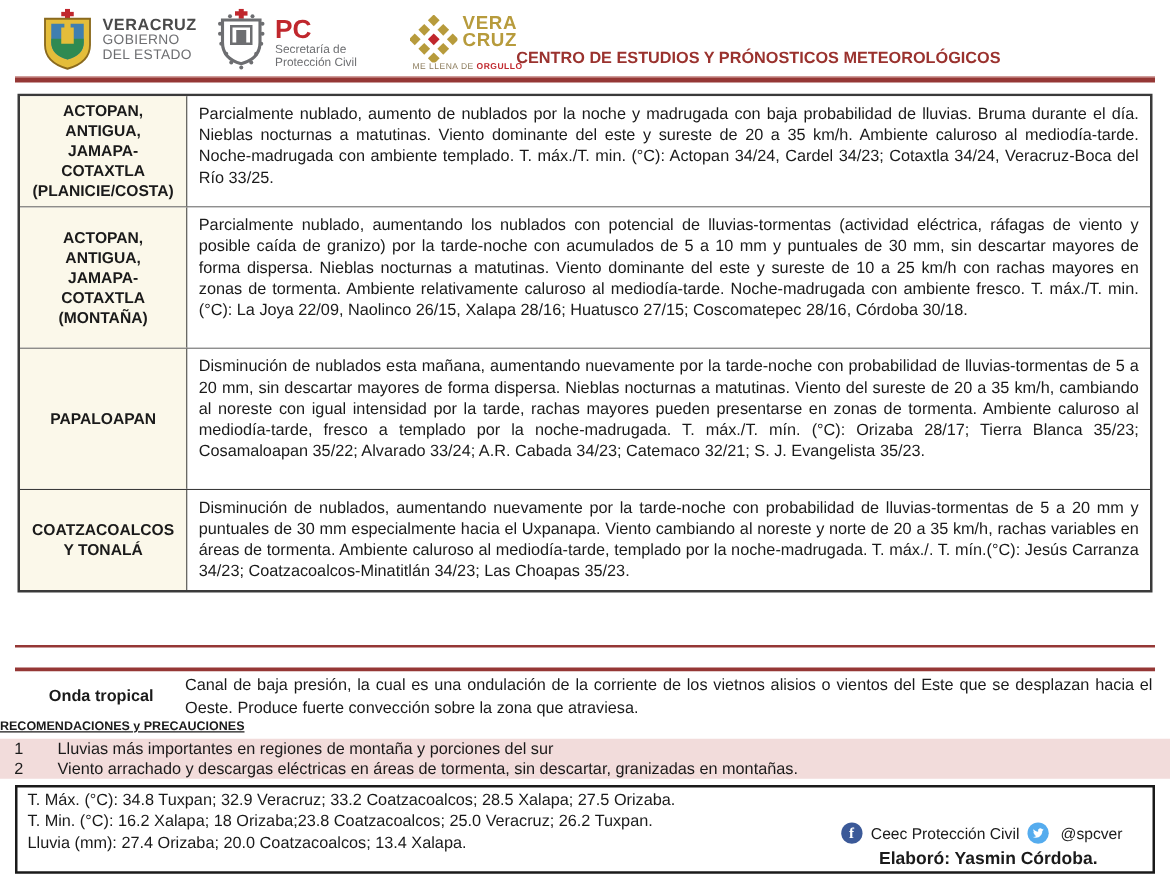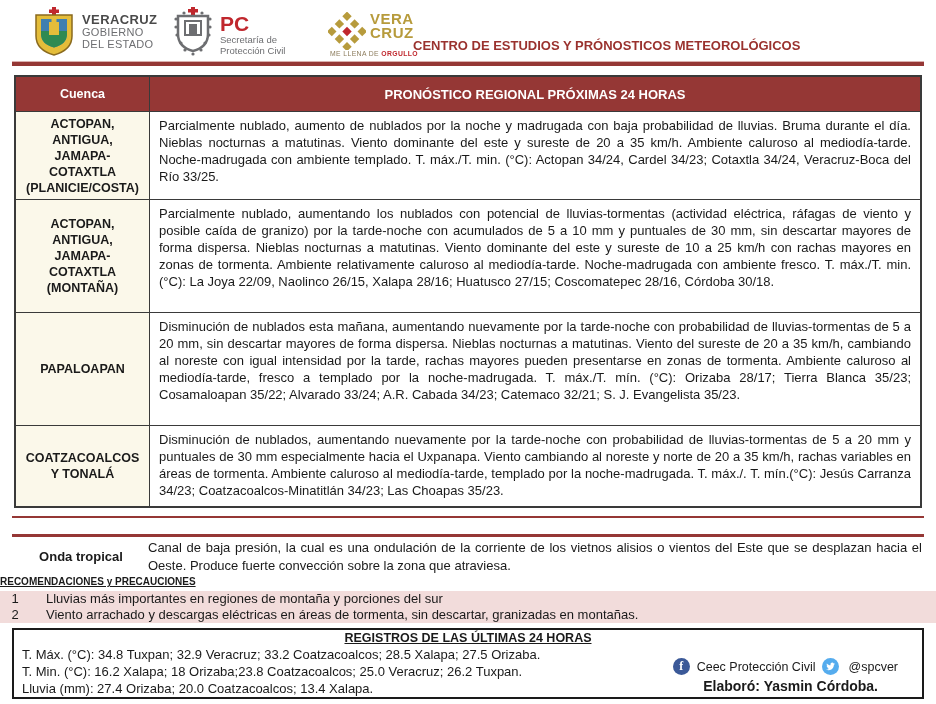--- a/index.html
+++ b/index.html
@@ -149,24 +149,20 @@
       <div>CRUZ</div>
     </div>
     <div class="brand-tag"><span>ME LLENA DE </span><b>ORGULLO</b></div>
 
     <div class="doc-title">CENTRO DE ESTUDIOS Y PRÓNOSTICOS METEOROLÓGICOS</div>
   </div>
 
   <div class="top-rule"></div>
 
   <div class="ftable">
-    <div class="t-row hrow">
-      <div class="cell-l">Cuenca</div>
-      <div class="cell-r">PRONÓSTICO REGIONAL PRÓXIMAS 24 HORAS</div>
-    </div>
 
     <div class="t-row r1">
       <div class="cell-l">
         <div>ACTOPAN,</div>
         <div>ANTIGUA,</div>
         <div>JAMAPA-</div>
         <div>COTAXTLA</div>
         <div>(PLANICIE/COSTA)</div>
       </div>
       <div class="cell-r">Parcialmente nublado, aumento de nublados por la noche y madrugada con baja probabilidad de lluvias. Bruma durante el día. Nieblas nocturnas a matutinas. Viento dominante del este y sureste de 20 a 35 km/h. Ambiente caluroso al mediodía-tarde. Noche-madrugada con ambiente templado. T. máx./T. min. (°C): Actopan 34/24, Cardel 34/23; Cotaxtla 34/24, Veracruz-Boca del Río 33/25.</div>
@@ -213,21 +209,20 @@
       <div class="rec-num">1</div>
       <div class="rec-text">Lluvias más importantes en regiones de montaña y porciones del sur</div>
     </div>
     <div class="rec-row">
       <div class="rec-num">2</div>
       <div class="rec-text">Viento arrachado y descargas eléctricas en áreas de tormenta, sin descartar, granizadas en montañas.</div>
     </div>
   </div>
 
   <div class="reg-box">
-    <div class="reg-title">REGISTROS DE LAS ÚLTIMAS 24 HORAS</div>
     <div class="reg-line">T. Máx. (°C): 34.8 Tuxpan; 32.9 Veracruz; 33.2 Coatzacoalcos; 28.5 Xalapa; 27.5 Orizaba.</div>
     <div class="reg-line">T. Min. (°C): 16.2 Xalapa; 18 Orizaba;23.8 Coatzacoalcos; 25.0 Veracruz; 26.2 Tuxpan.</div>
     <div class="reg-line">Lluvia (mm): 27.4 Orizaba; 20.0 Coatzacoalcos; 13.4 Xalapa.</div>
 
     <div class="social">
       <span class="soc-circle fb">f</span>
       <a class="soc-label">Ceec Protección Civil</a>
       <span class="soc-circle tw">
         <svg width="11" height="11" viewBox="0 0 24 24">
           <path fill="#ffffff" d="M22 5.8c-.7.3-1.5.5-2.3.6.8-.5 1.4-1.3 1.7-2.2-.8.5-1.6.8-2.5 1A3.9 3.9 0 0 0 12 8.5c0 .3 0 .6.1.9-3.2-.2-6.1-1.7-8-4.1-.3.6-.5 1.3-.5 2 0 1.4.7 2.6 1.8 3.3-.7 0-1.3-.2-1.8-.5v.1c0 1.9 1.4 3.5 3.2 3.9-.3.1-.7.1-1 .1-.2 0-.5 0-.7-.1.5 1.6 2 2.7 3.7 2.7A7.9 7.9 0 0 1 2 18.4a11.2 11.2 0 0 0 6 1.8c7.3 0 11.3-6 11.3-11.3v-.5c.8-.6 1.5-1.3 2-2.1z"></path>

